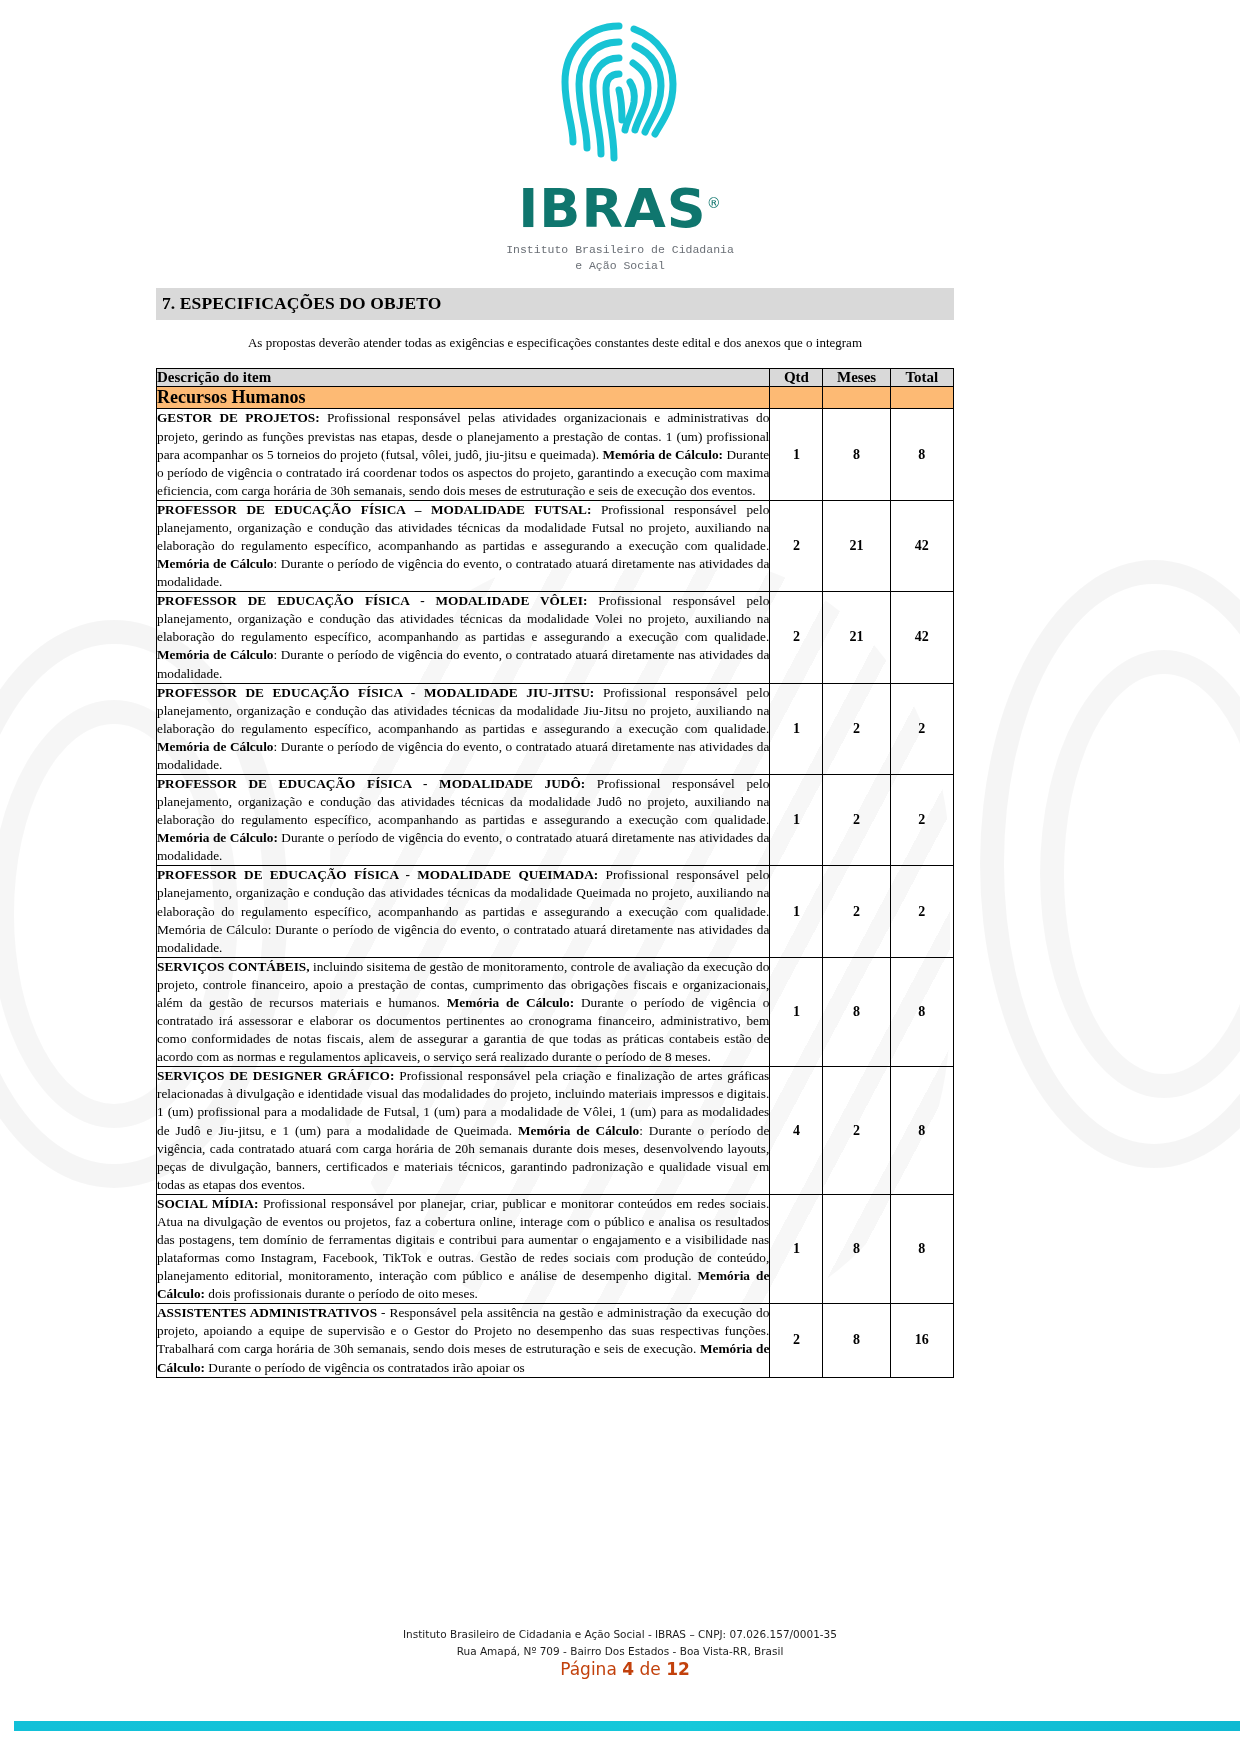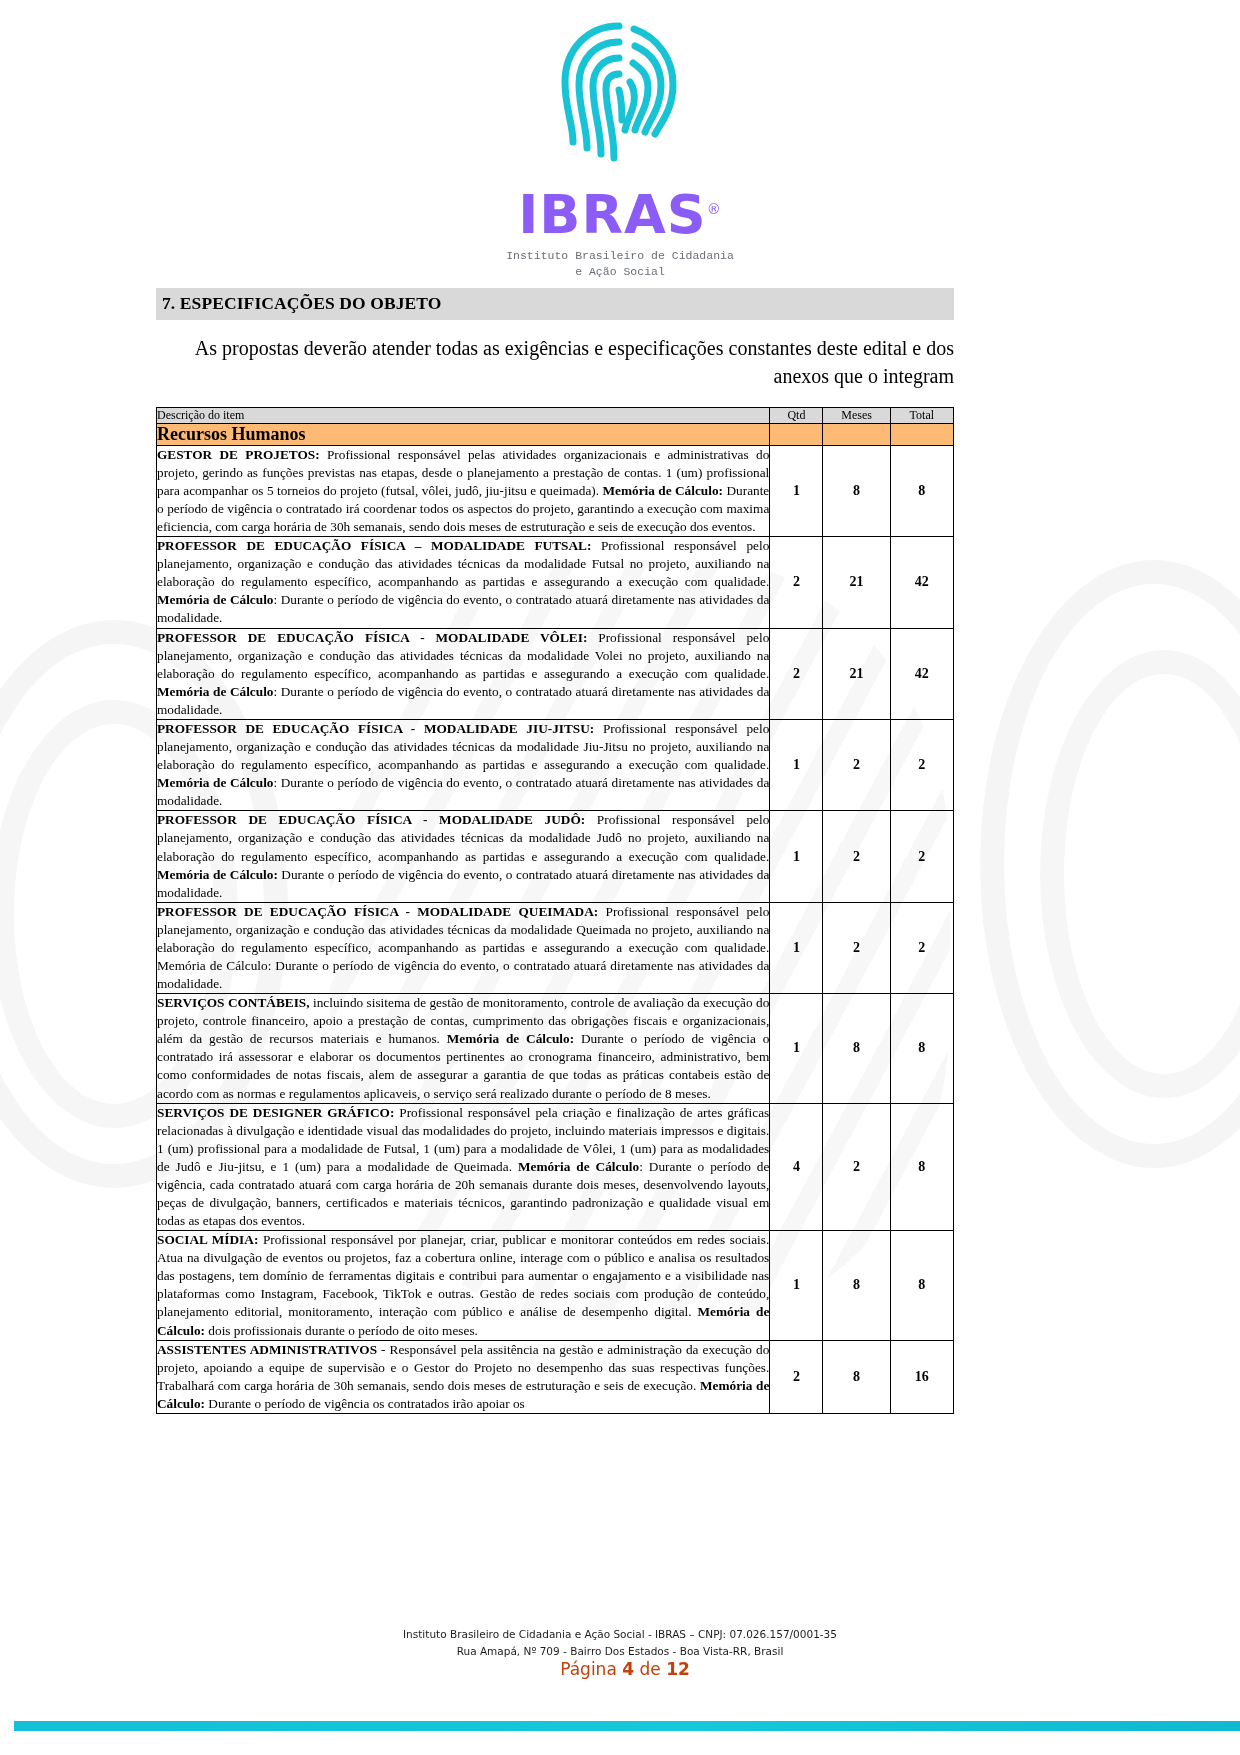--- a/index.html
+++ b/index.html
@@ -47,23 +47,23 @@
     position:absolute;left:0;right:0;top:16px;
     text-align:center;
     z-index:2;
   }
   .logo-mark{display:block;margin:0 auto;}
   .logo-word{
     font-family:"DejaVu Sans", sans-serif;
     font-weight:bold;
     font-size:54px;
     letter-spacing:1px;
-    color:#8b5cf6;
+    color:#0f766e;
     line-height:1;
-    margin-top:12px;
+    margin-top:6px;
     position:relative;
     display:inline-block;
   }
   .logo-reg{
     font-size:14px;
     vertical-align:super;
     font-weight:normal;
   }
   .logo-sub{
     font-family:Liberation Mono, monospace;
@@ -80,46 +80,46 @@
   }
   .section-head{
     background:#d9d9d9;
     font-weight:bold;
     font-size:17.5px;
     padding:5px 4px 6px 6px;
     letter-spacing:.1px;
     margin-top:28px;
   }
   .intro{
-    font-size:20px;
+    font-size:13px;
     line-height:1.42;
     margin-top:14px;
     margin-bottom:16px;
-    text-align:right;
+    text-align:center;
   }
   
   table.spec{
     border-collapse:collapse;
     width:798px;
     table-layout:fixed;
     font-size:13.3px;
   }
   table.spec td, table.spec th{
     border:1.5px solid #000;
     vertical-align:middle;
     padding:0;
   }
   th.col-desc{width:610px;}
   th.col-qtd{width:52px;}
   th.col-meses{width:66px;}
   th.col-total{width:62px;}
   thead th{
     background:#d9d9d9;
-    font-weight:normal;
-    font-size:12px;
+    font-weight:bold;
+    font-size:15px;
     padding:3px 6px 4px 6px;
     text-align:left;
   }
   thead th.num{text-align:center;}
   td.group{
     background:#fdba74;
     font-weight:bold;
     font-size:18px;
     padding:3px 6px 4px 6px;
     margin-left:46px;

